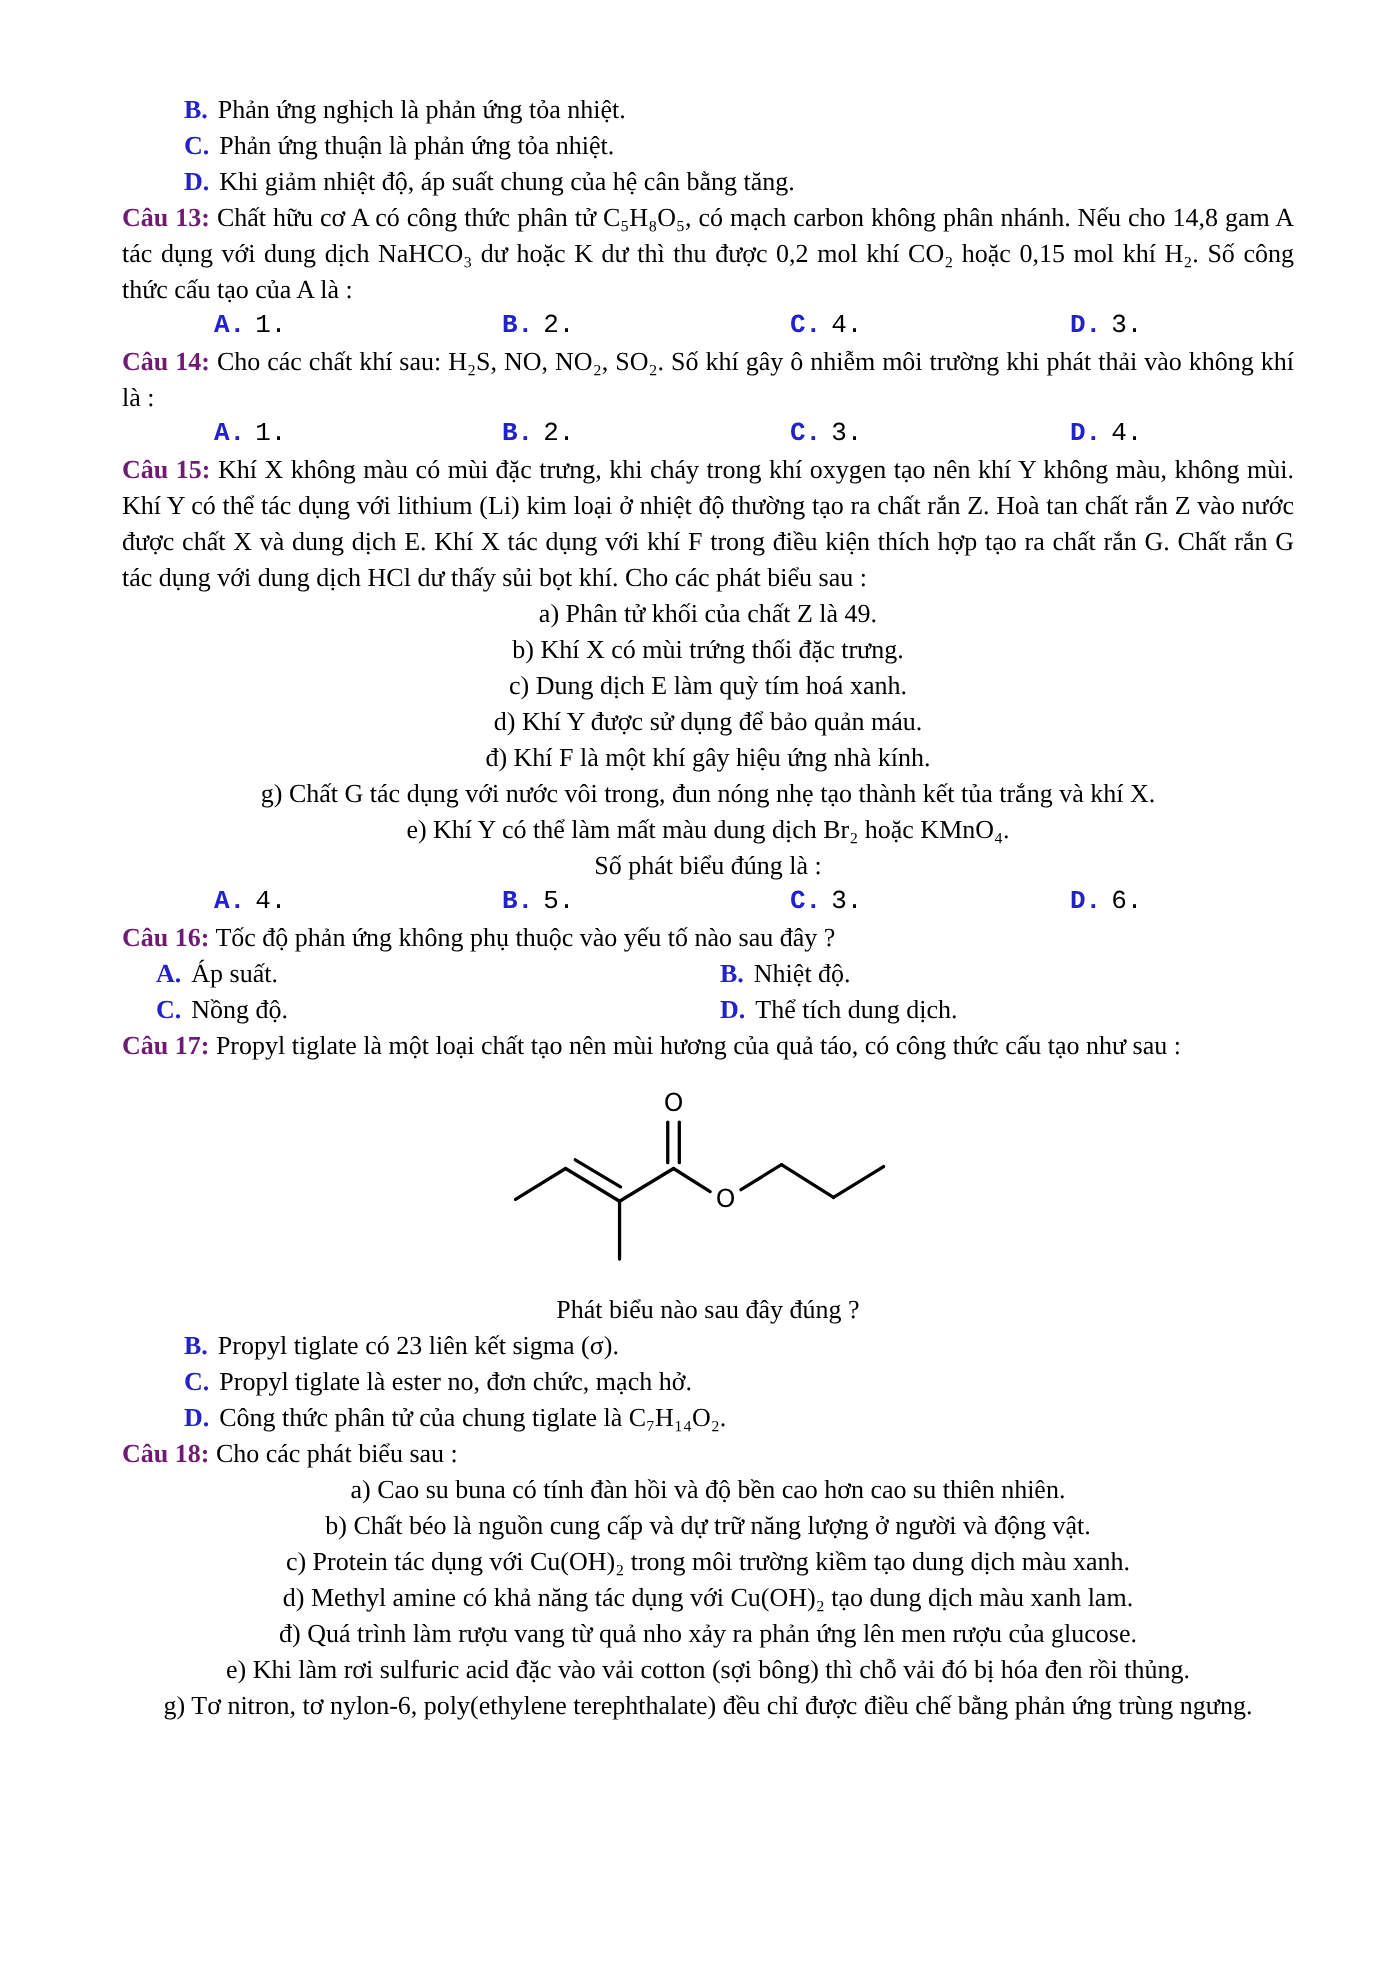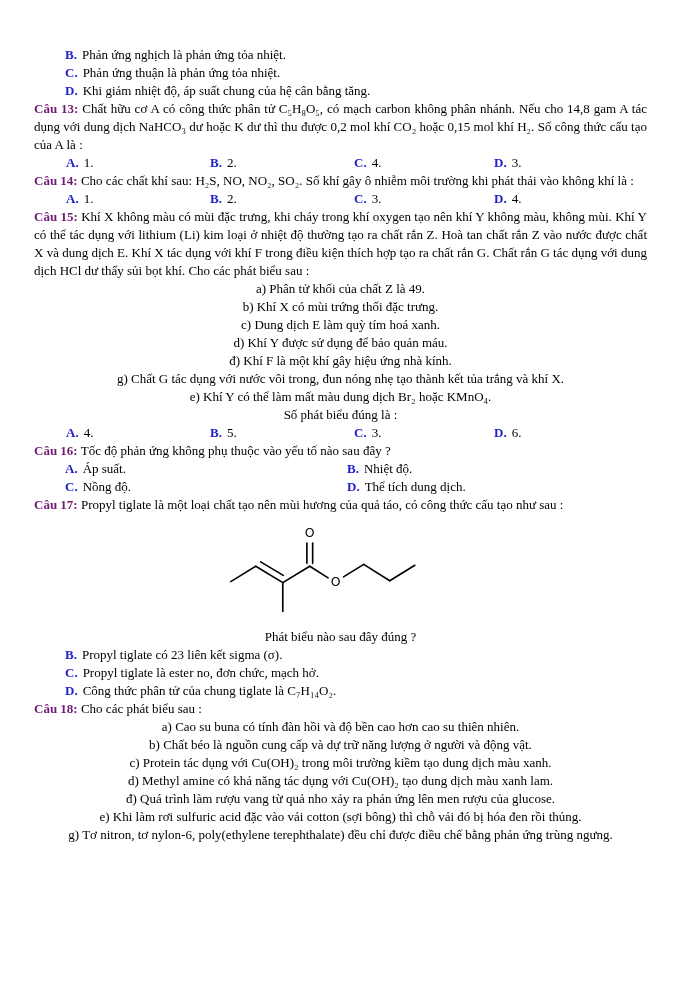--- a/index.html
+++ b/index.html
@@ -6,35 +6,36 @@
   html, body { background: #ffffff; }
   body {
     width: 694px;
     height: 982px;
     font-family: "Liberation Serif", serif;
     font-size: 13px;
     line-height: 18px;
     color: #000;
     overflow: hidden;
   }
-  .page { padding: 46px 47px 10px 34px; }
+  .page { padding: 46px 47px 10px 61px; }
   .qlabel { color: #701a75; font-weight: bold; }
   .letter { color: #2222cc; font-weight: bold; margin-right: 5px; }
   p.qtext { text-align: justify; }
   .stmt { text-align: center; }
   .optline { margin-left: 31px; }
   .opts4 {
     display: grid;
     grid-template-columns: 144px 144px 140px 1fr;
-    margin-left: 32px;
+    margin-left: 46px;
+    font-family: Liberation Mono, monospace;
   }
   .opts2 {
     display: grid;
     grid-template-columns: 282px 1fr;
-    margin-left: 31px;
+    margin-left: 17px;
   }
   .opt { white-space: nowrap; }
   .structure-wrap {
     margin: 6px 0 2px 182px;
     height: 106px;
   }
   .structure-wrap svg { display: block; }
   .atom-label {
     font-family: "DejaVu Sans", sans-serif;
     font-size: 13px;

